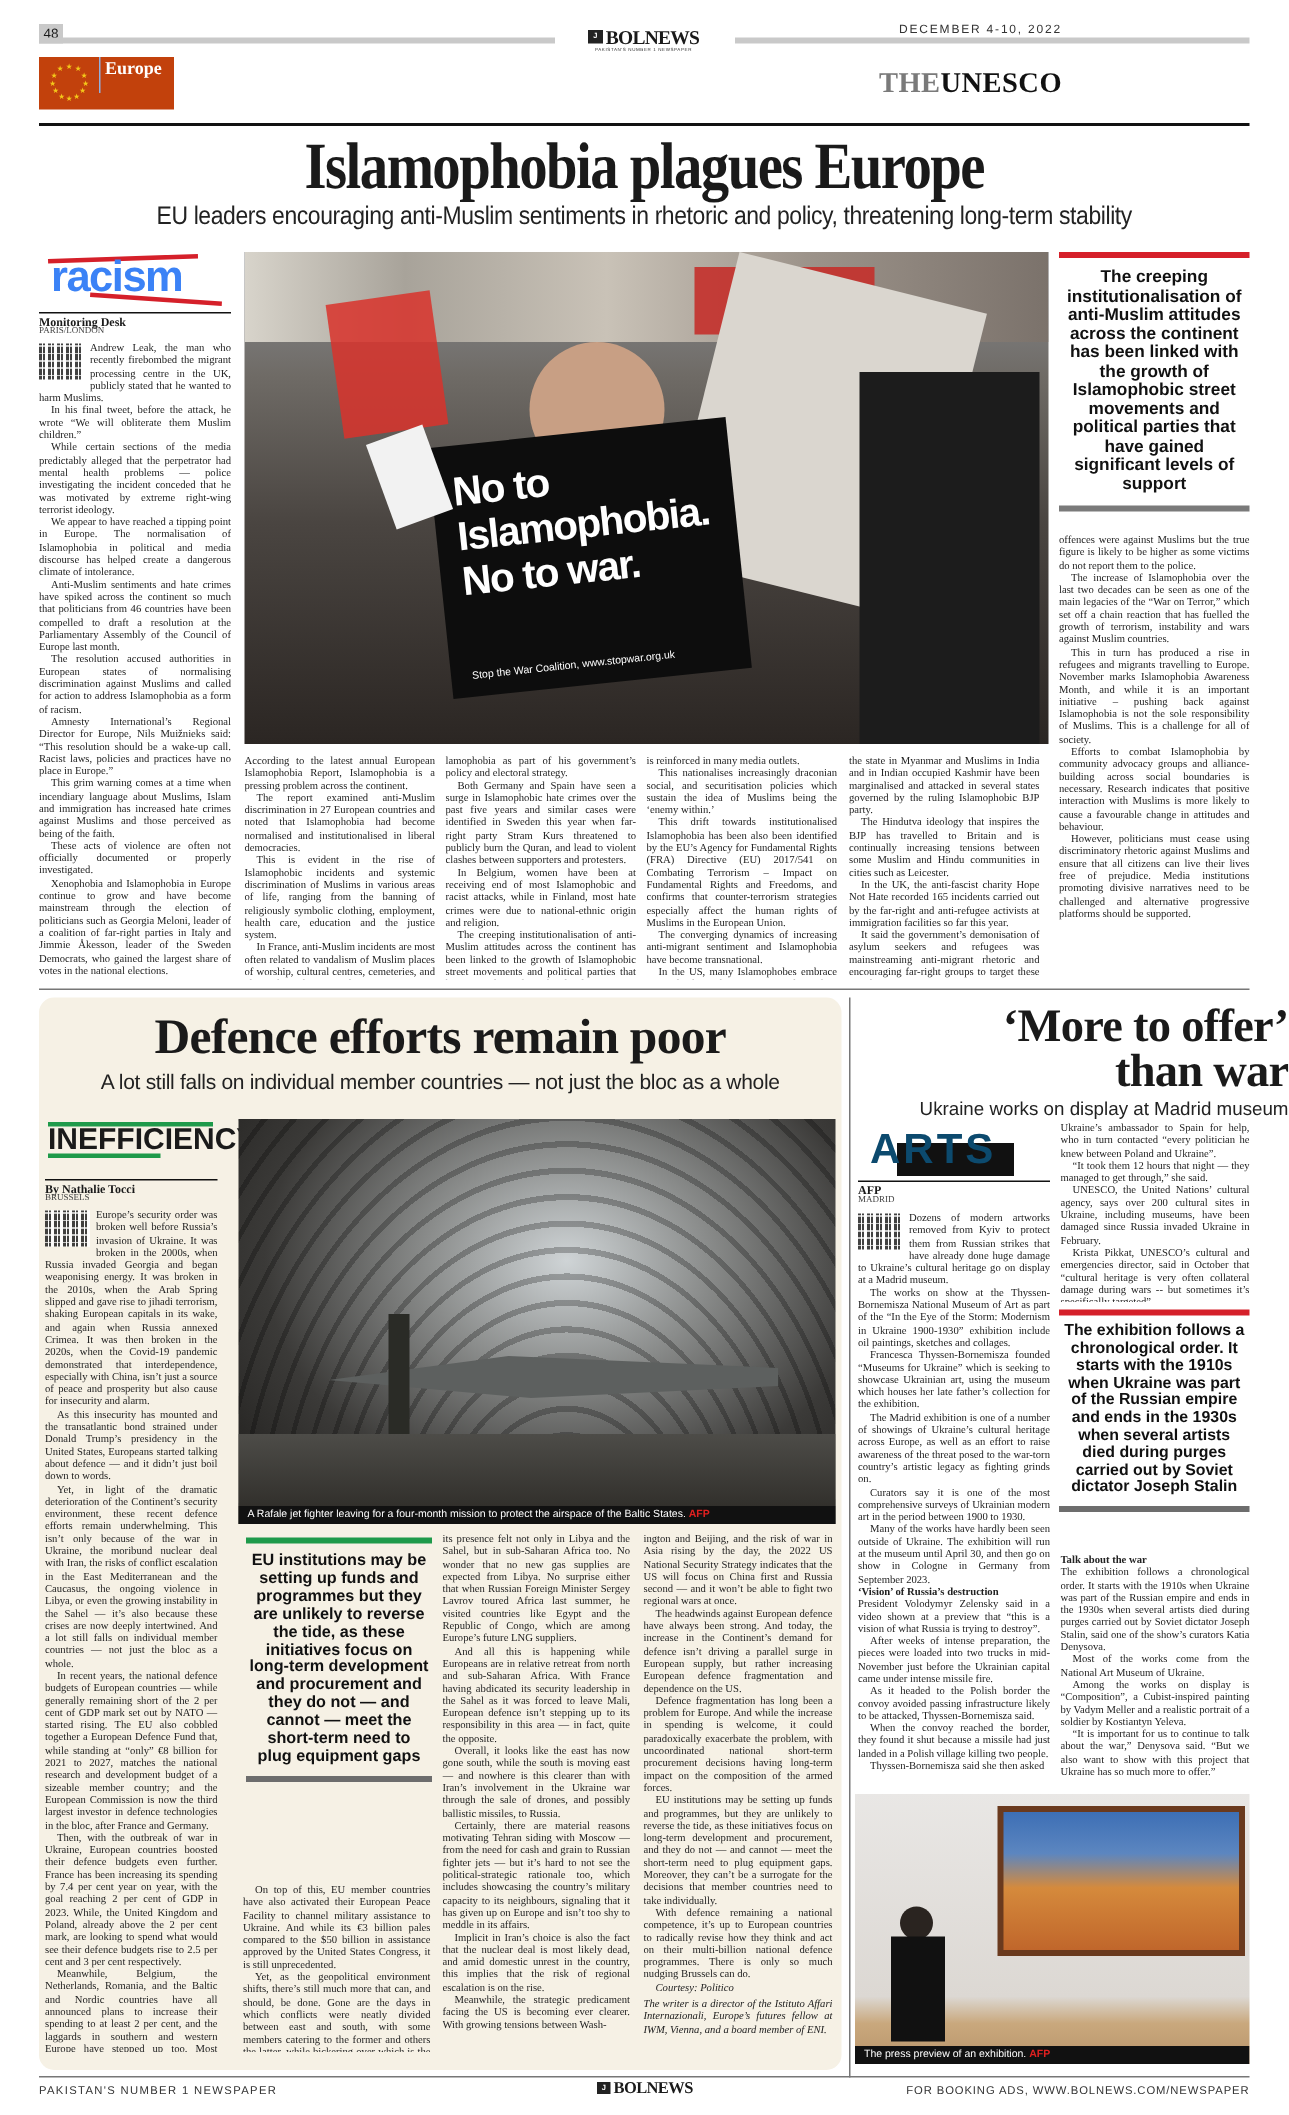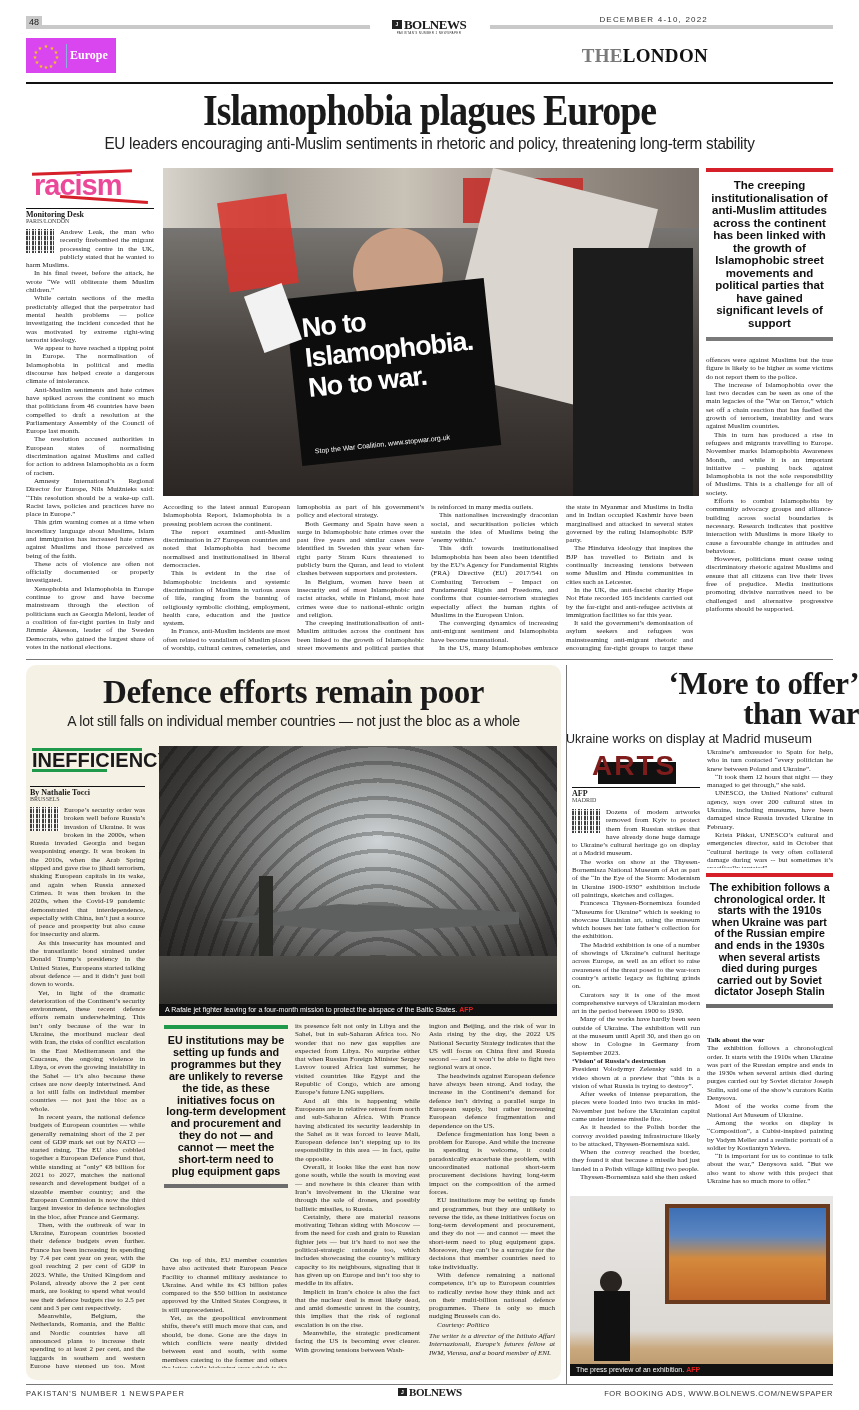--- a/index.html
+++ b/index.html
@@ -32,21 +32,21 @@
   <div class="abs" style="left:384px;top:18px;width:90px;height:22px;text-align:center">
     <div style="display:flex;align-items:center;justify-content:center;gap:2px">
       <span style="display:inline-block;width:10px;height:9px;background:#222;color:#fff;font-size:5px;line-height:9px;font-family:'Liberation Sans',sans-serif;font-weight:bold">J</span>
       <span class="serif" style="font-size:13px;font-weight:bold;letter-spacing:-0.5px;line-height:13px">BOLNEWS</span>
     </div>
     <div class="sans" style="font-size:3px;letter-spacing:.4px;color:#333">PAKISTAN'S NUMBER 1 NEWSPAPER</div>
   </div>
   <div class="abs greybar" style="left:490px;top:25px;width:343px"></div>
   <div class="abs sans" style="right:26px;top:15px;font-size:8px;letter-spacing:1.2px;color:#333">DECEMBER 4-10, 2022</div>
 
-  <div class="abs" style="left:26px;top:38px;width:90px;height:35px;background:#d946ef;display:flex;align-items:center">
+  <div class="abs" style="left:26px;top:38px;width:90px;height:35px;background:#c2410c;display:flex;">
     <svg width="34" height="32" viewBox="0 0 34 32" style="margin-left:3px">
       <g fill="#f3c81a" font-size="5" font-family="DejaVu Sans" text-anchor="middle">
         <text x="17" y="8">★</text>
           <text x="23" y="9.5">★</text>
           <text x="27" y="14">★</text>
           <text x="28" y="19">★</text>
         <text x="26" y="24">★</text>
           <text x="22" y="28">★</text>
           <text x="17" y="29">★</text>
           <text x="12" y="28">★</text>
@@ -54,31 +54,31 @@
           <text x="6" y="19">★</text>
           <text x="7" y="14">★</text>
           <text x="11" y="9.5">★</text>
       </g>
     </svg>
     <div style="width:1px;height:24px;background:#8fb0e0;margin:0 3px"></div>
     <span class="serif" style="color:#fff;font-weight:bold;font-size:12px">Europe</span>
   </div>
 
   <div class="abs" style="right:26px;top:45px;font-family:'Liberation Serif',serif;font-weight:900;font-size:19px;letter-spacing:0.3px">
-    <span style="color:#7a7a7a">THE</span><span style="color:#111">LONDON</span>
+    <span style="color:#7a7a7a">THE</span><span style="color:#111">UNESCO</span>
   </div>
   <div class="abs blackrule" style="left:26px;top:82px;width:807px"></div>
 </div>
 
 <h1 class="abs serif" style="left:0;width:859px;top:88px;text-align:center;font-size:44px;line-height:46px;font-weight:bold;letter-spacing:-1.2px;transform:scaleX(0.86);transform-origin:center">Islamophobia plagues Europe</h1>
 <div class="abs sans" style="left:0;width:859px;top:134px;text-align:center;font-size:17px;line-height:20px;color:#222;letter-spacing:-0.3px;transform:scaleX(0.9);transform-origin:center">EU leaders encouraging anti-Muslim sentiments in rhetoric and policy, threatening long-term stability</div>
 
 <div class="abs" style="left:30px;top:169px;width:120px;height:34px">
   <div style="position:absolute;left:2px;top:2px;width:100px;height:3px;background:#d5202a;transform:rotate(-2deg)"></div>
-  <div class="sans" style="position:absolute;left:4px;top:2px;font-size:29px;font-weight:bold;line-height:28px;color:#ec4899;letter-spacing:-1px">racism</div>
+  <div class="sans" style="position:absolute;left:4px;top:2px;font-size:29px;font-weight:bold;line-height:28px;color:#3b82f6;letter-spacing:-1px">racism</div>
   <div style="position:absolute;left:30px;top:29px;width:88px;height:3px;background:#d5202a;transform:rotate(4deg)"></div>
 </div>
 <div class="abs" style="left:26px;top:208px;width:128px;height:1px;background:#111"></div>
 <div class="abs serif" style="left:26px;top:210px;font-size:8px;font-weight:bold">Monitoring Desk</div>
 <div class="abs serif" style="left:26px;top:218px;font-size:6px;color:#444">PARIS/LONDON</div>
 
 <div class="abs body-text" style="left:26px;top:228px;width:128px;height:425px;overflow:hidden">
   <div class="qr"></div>
   <p class="noind">Andrew Leak, the man who recently firebombed the migrant processing centre in the UK, publicly stated that he wanted to harm Muslims.</p>
   <p>In his final tweet, before the attack, he wrote “We will obliterate them Muslim children.”</p>
@@ -115,21 +115,21 @@
 <div class="abs body-text" style="left:163px;top:503px;width:127px;height:150px;overflow:hidden">
   <p class="noind">According to the latest annual European Islamophobia Report, Islamophobia is a pressing problem across the continent.</p>
   <p>The report examined anti-Muslim discrimination in 27 European countries and noted that Islamophobia had become normalised and institutionalised in liberal democracies.</p>
   <p>This is evident in the rise of Islamophobic incidents and systemic discrimination of Muslims in various areas of life, ranging from the banning of religiously symbolic clothing, employment, health care, education and the justice system.</p>
   <p>In France, anti-Muslim incidents are most often related to vandalism of Muslim places of worship, cultural centres, cemeteries, and physical attacks on people.</p>
 
 </div>
 <div class="abs body-text" style="left:297px;top:503px;width:127px;height:150px;overflow:hidden">
   <p class="noind">lamophobia as part of his government’s policy and electoral strategy.</p>
   <p>Both Germany and Spain have seen a surge in Islamophobic hate crimes over the past five years and similar cases were identified in Sweden this year when far-right party Stram Kurs threatened to publicly burn the Quran, and lead to violent clashes between supporters and protesters.</p>
-  <p>In Belgium, women have been at insecurity end of most Islamophobic and racist attacks, while in Finland, most hate crimes were due to national-ethnic origin and religion.</p>
+  <p>In Belgium, women have been at receiving end of most Islamophobic and racist attacks, while in Finland, most hate crimes were due to national-ethnic origin and religion.</p>
   <p>The creeping institutionalisation of anti-Muslim attitudes across the continent has been linked to the growth of Islamophobic street movements and political parties that have gained significant levels of support.</p>
 
 </div>
 <div class="abs body-text" style="left:431px;top:503px;width:127px;height:150px;overflow:hidden">
   <p class="noind">is reinforced in many media outlets.</p>
   <p>This nationalises increasingly draconian social, and securitisation policies which sustain the idea of Muslims being the ‘enemy within.’</p>
   <p>This drift towards institutionalised Islamophobia has been also been identified by the EU’s Agency for Fundamental Rights (FRA) Directive (EU) 2017/541 on Combating Terrorism – Impact on Fundamental Rights and Freedoms, and confirms that counter-terrorism strategies especially affect the human rights of Muslims in the European Union.</p>
   <p>The converging dynamics of increasing anti-migrant sentiment and Islamophobia have become transnational.</p>
   <p>In the US, many Islamophobes embrace evangelical Christianity and white supremacist nationalism.</p>
 
@@ -212,25 +212,25 @@
   <p>With defence remaining a national competence, it’s up to European countries to radically revise how they think and act on their multi-billion national defence programmes. There is only so much nudging Brussels can do.</p>
   <p style="font-style:italic">Courtesy: Politico</p>
   <p style="font-style:italic;text-indent:0;margin-top:3px">The writer is a director of the Istituto Affari Internazionali, Europe’s futures fellow at IWM, Vienna, and a board member of ENI.</p>
 </div>
 
 <div class="abs colsep" style="left:566px;top:665px;height:720px"></div>
 <h2 class="abs serif" style="left:566px;width:293px;top:669px;text-align:right;font-size:31px;line-height:30px;font-weight:bold;letter-spacing:-0.5px">
   <span style="display:block">‘More to offer’</span>
   <span style="display:block">than war</span>
 </h2>
-<div class="abs sans" style="left:566px;width:293px;top:732px;text-align:left;font-size:12.5px;line-height:15px;color:#222">Ukraine works on display at Madrid museum</div>
+<div class="abs sans" style="left:566px;width:293px;top:732px;text-align:right;font-size:12.5px;line-height:15px;color:#222">Ukraine works on display at Madrid museum</div>
 
 <div class="abs" style="left:572px;top:748px;width:105px;height:36px">
   <div style="position:absolute;left:26px;top:14px;width:78px;height:22px;background:#111"></div>
-  <div class="sans" style="position:absolute;left:20px;top:0;font-size:28px;font-weight:bold;line-height:36px;color:#7f1d1d;letter-spacing:2px;text-shadow:none">ARTS</div>
+  <div class="sans" style="position:absolute;left:8px;top:0;font-size:28px;font-weight:bold;line-height:36px;color:#0c4a6e;letter-spacing:2px;text-shadow:none">ARTS</div>
 </div>
 <div class="abs" style="left:572px;top:787px;width:128px;height:1px;background:#111"></div>
 <div class="abs serif" style="left:572px;top:789px;font-size:8px;font-weight:bold">AFP</div>
 <div class="abs serif" style="left:572px;top:797px;font-size:6px;color:#444">MADRID</div>
 
 <div class="abs body-text" style="left:572px;top:808px;width:128px;height:438px;overflow:hidden">
   <div class="qr"></div>
   <p class="noind">Dozens of modern artworks removed from Kyiv to protect them from Russian strikes that have already done huge damage to Ukraine’s cultural heritage go on display at a Madrid museum.</p>
   <p>The works on show at the Thyssen-Bornemisza National Museum of Art as part of the “In the Eye of the Storm: Modernism in Ukraine 1900-1930” exhibition include oil paintings, sketches and collages.</p>
   <p>Francesca Thyssen-Bornemisza founded “Museums for Ukraine” which is seeking to showcase Ukrainian art, using the museum which houses her late father’s collection for the exhibition.</p>

